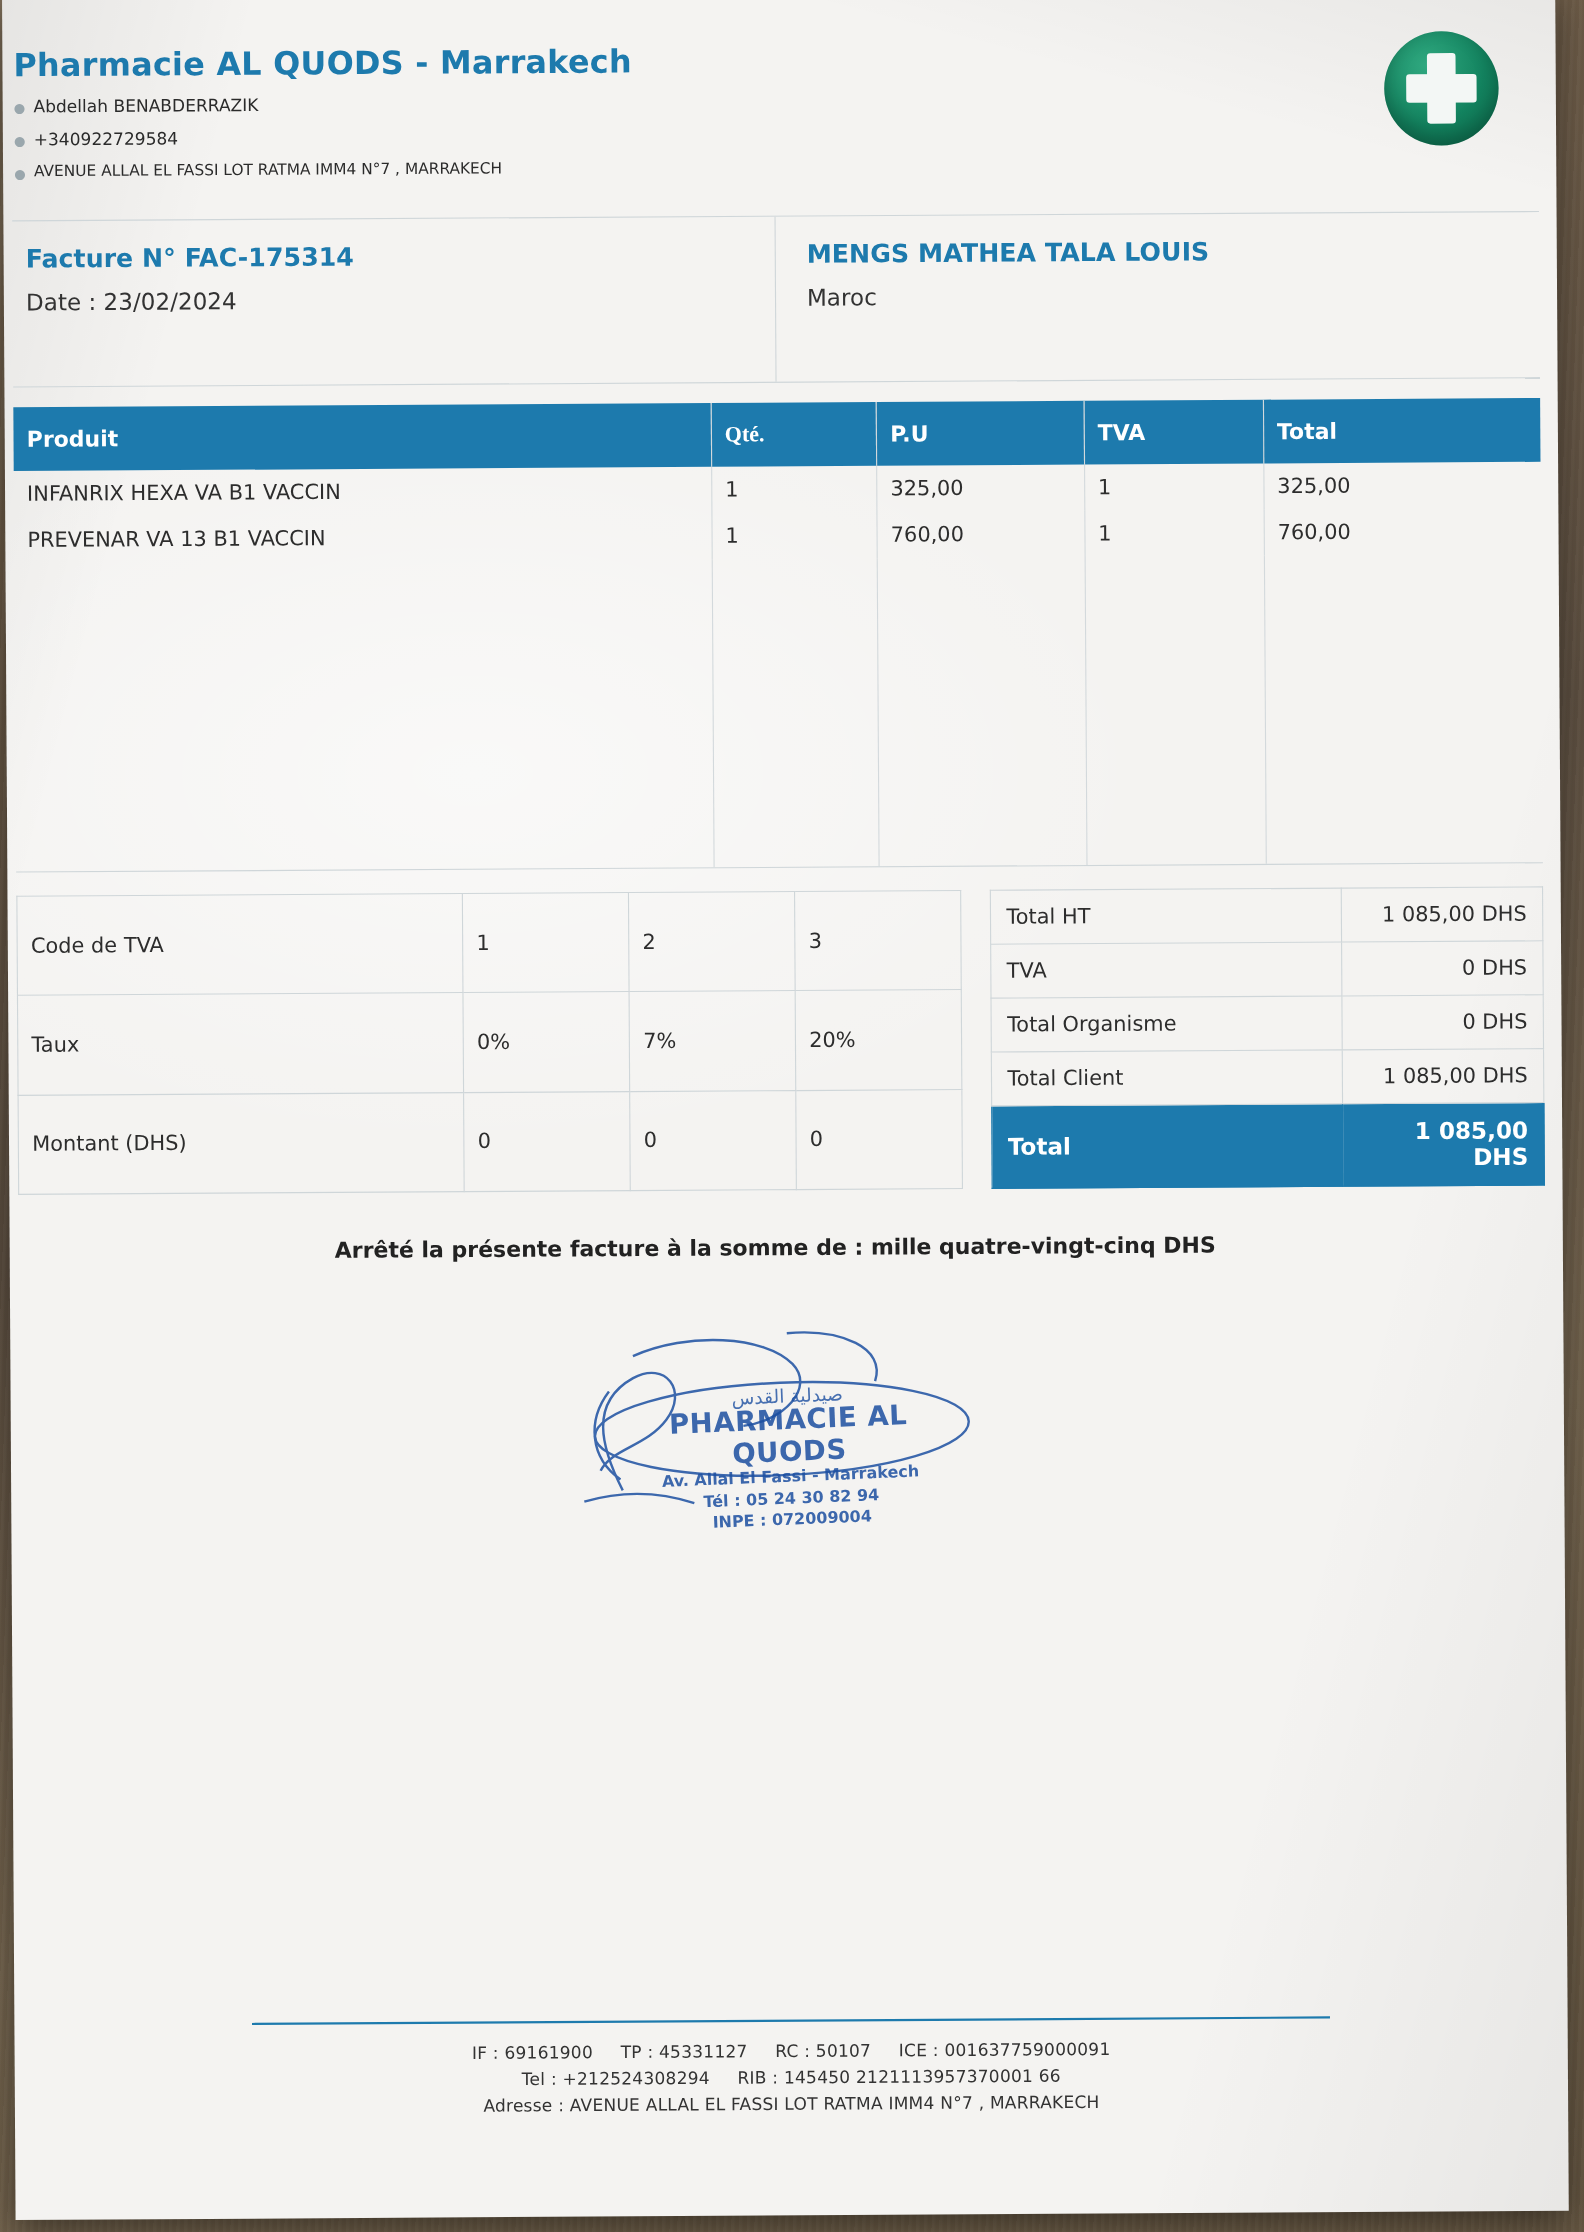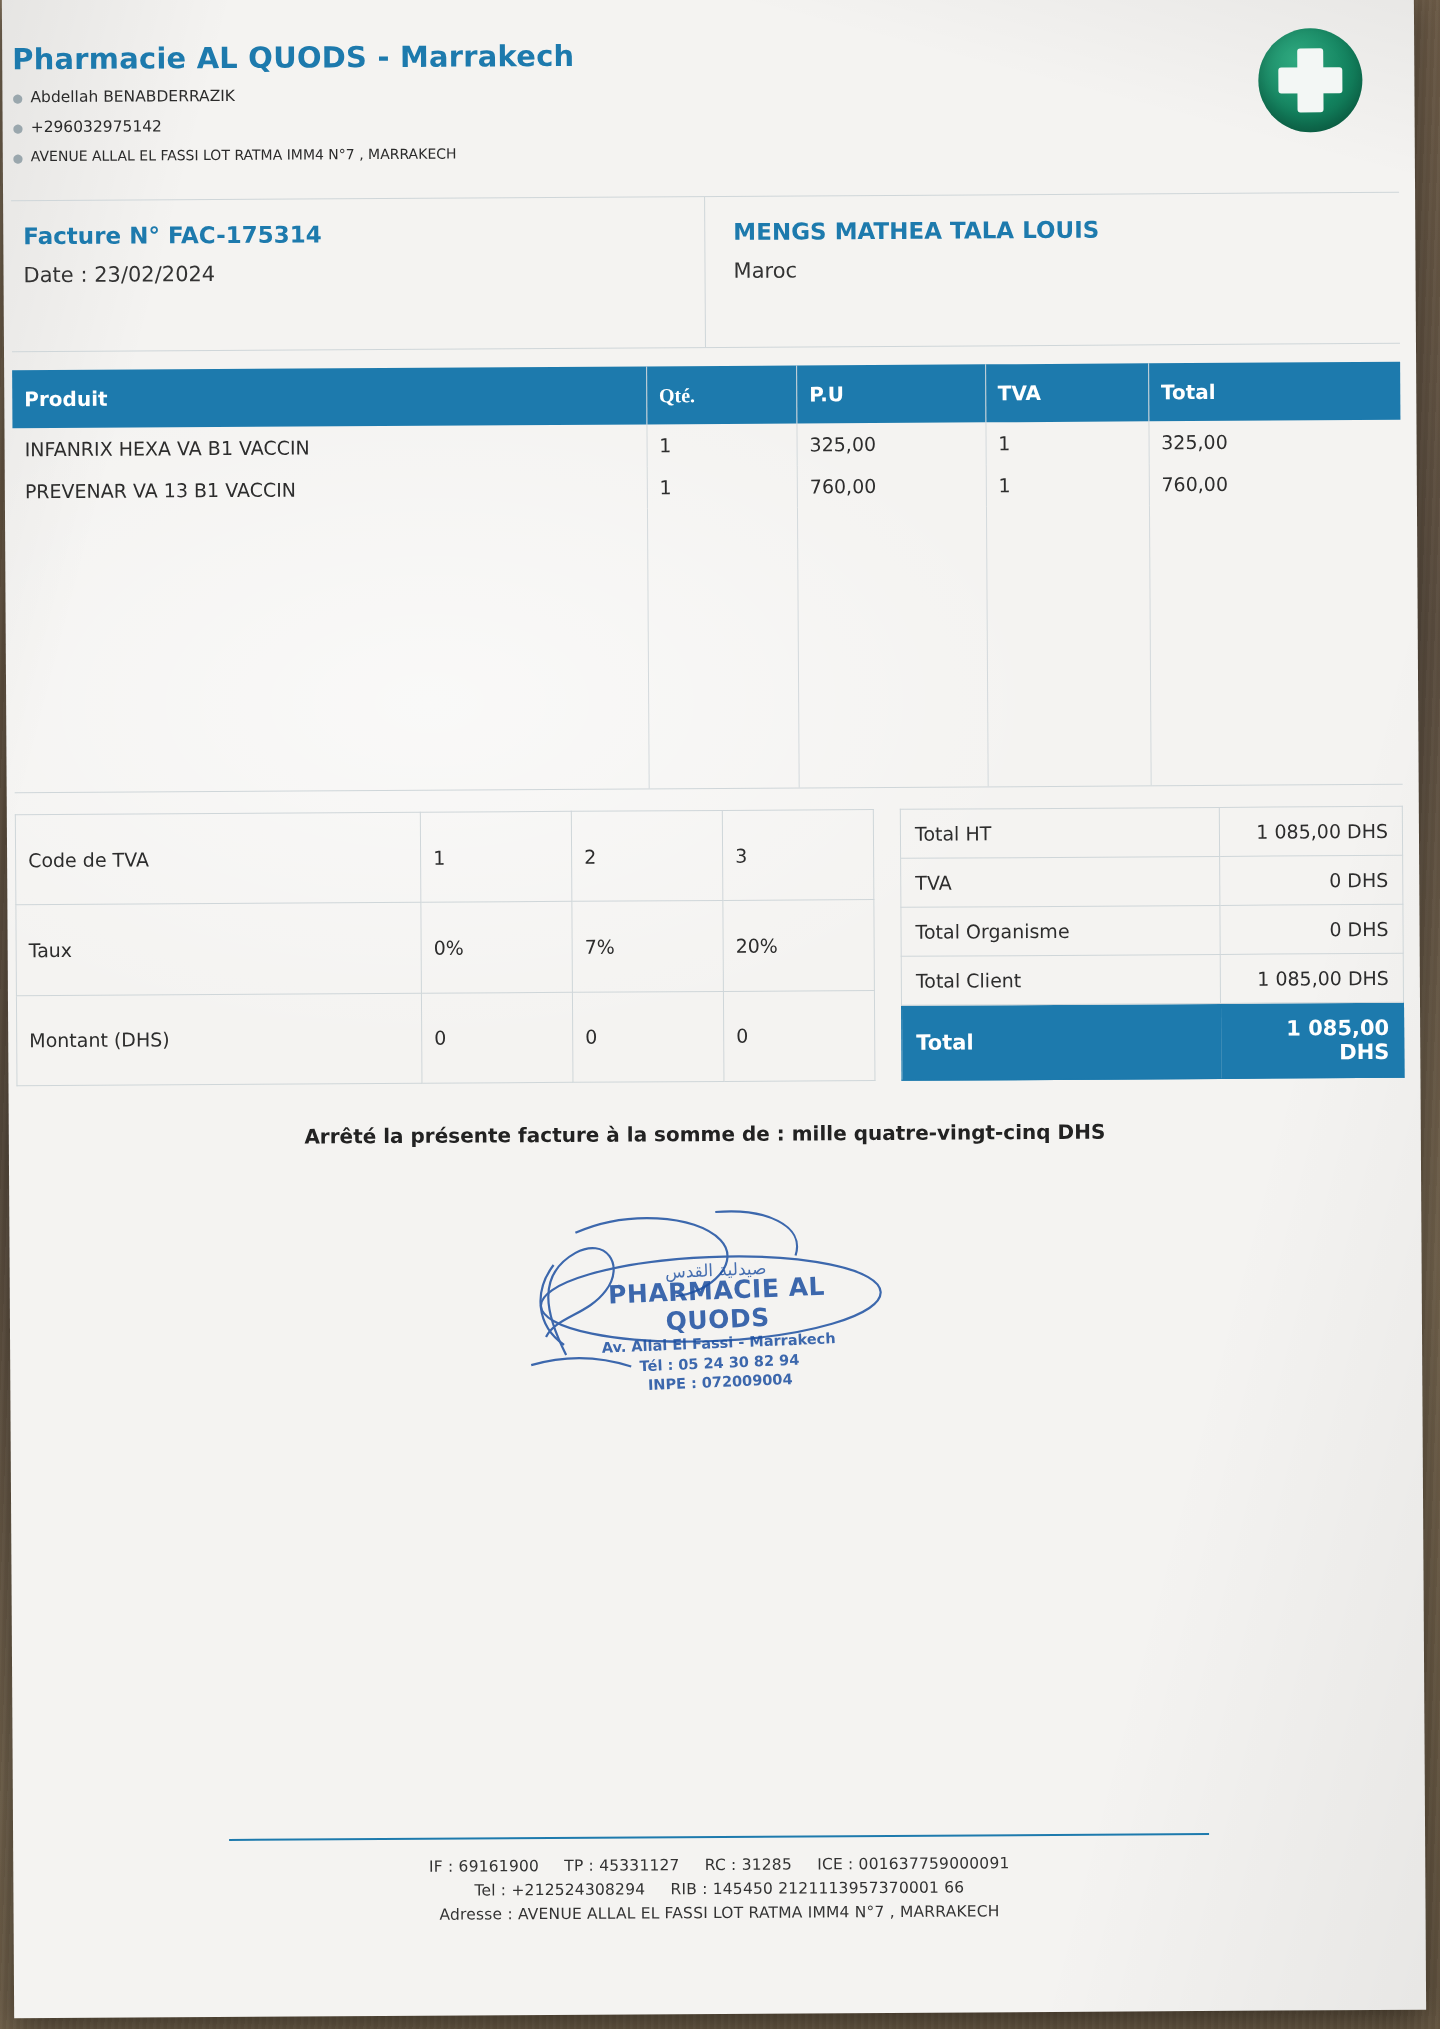--- a/index.html
+++ b/index.html
@@ -304,21 +304,21 @@
   <div class="content">
 
     <div class="header">
       <div class="pharmacy-name">Pharmacie AL QUODS - Marrakech</div>
       <div class="hdr-line">
         <span class="bullet">●</span>
         <span>Abdellah BENABDERRAZIK</span>
       </div>
       <div class="hdr-line">
         <span class="bullet">●</span>
-        <span>+296032975142</span>
+        <span>+340922729584</span>
       </div>
       <div class="hdr-line small">
         <span class="bullet">●</span>
         <span>AVENUE ALLAL EL FASSI LOT RATMA IMM4 N°7 , MARRAKECH</span>
       </div>
 
       <div class="cross-logo">
         <div class="bar-v"></div>
         <div class="bar-h"></div>
       </div>
@@ -443,21 +443,21 @@
       </div>
     </div>
 
   </div>
 
   <div class="footer">
     <div class="rule"></div>
     <div class="fline">
       <span>IF : 69161900</span>
       <span>TP : 45331127</span>
-      <span>RC : 31285</span>
+      <span>RC : 50107</span>
       <span>ICE : 001637759000091</span>
     </div>
     <div class="fline">
       <span>Tel : +212524308294</span>
       <span>RIB : 145450 2121113957370001 66</span>
     </div>
     <div class="fline">Adresse : AVENUE ALLAL EL FASSI LOT RATMA IMM4 N°7 , MARRAKECH</div>
   </div>
 </div>
 

